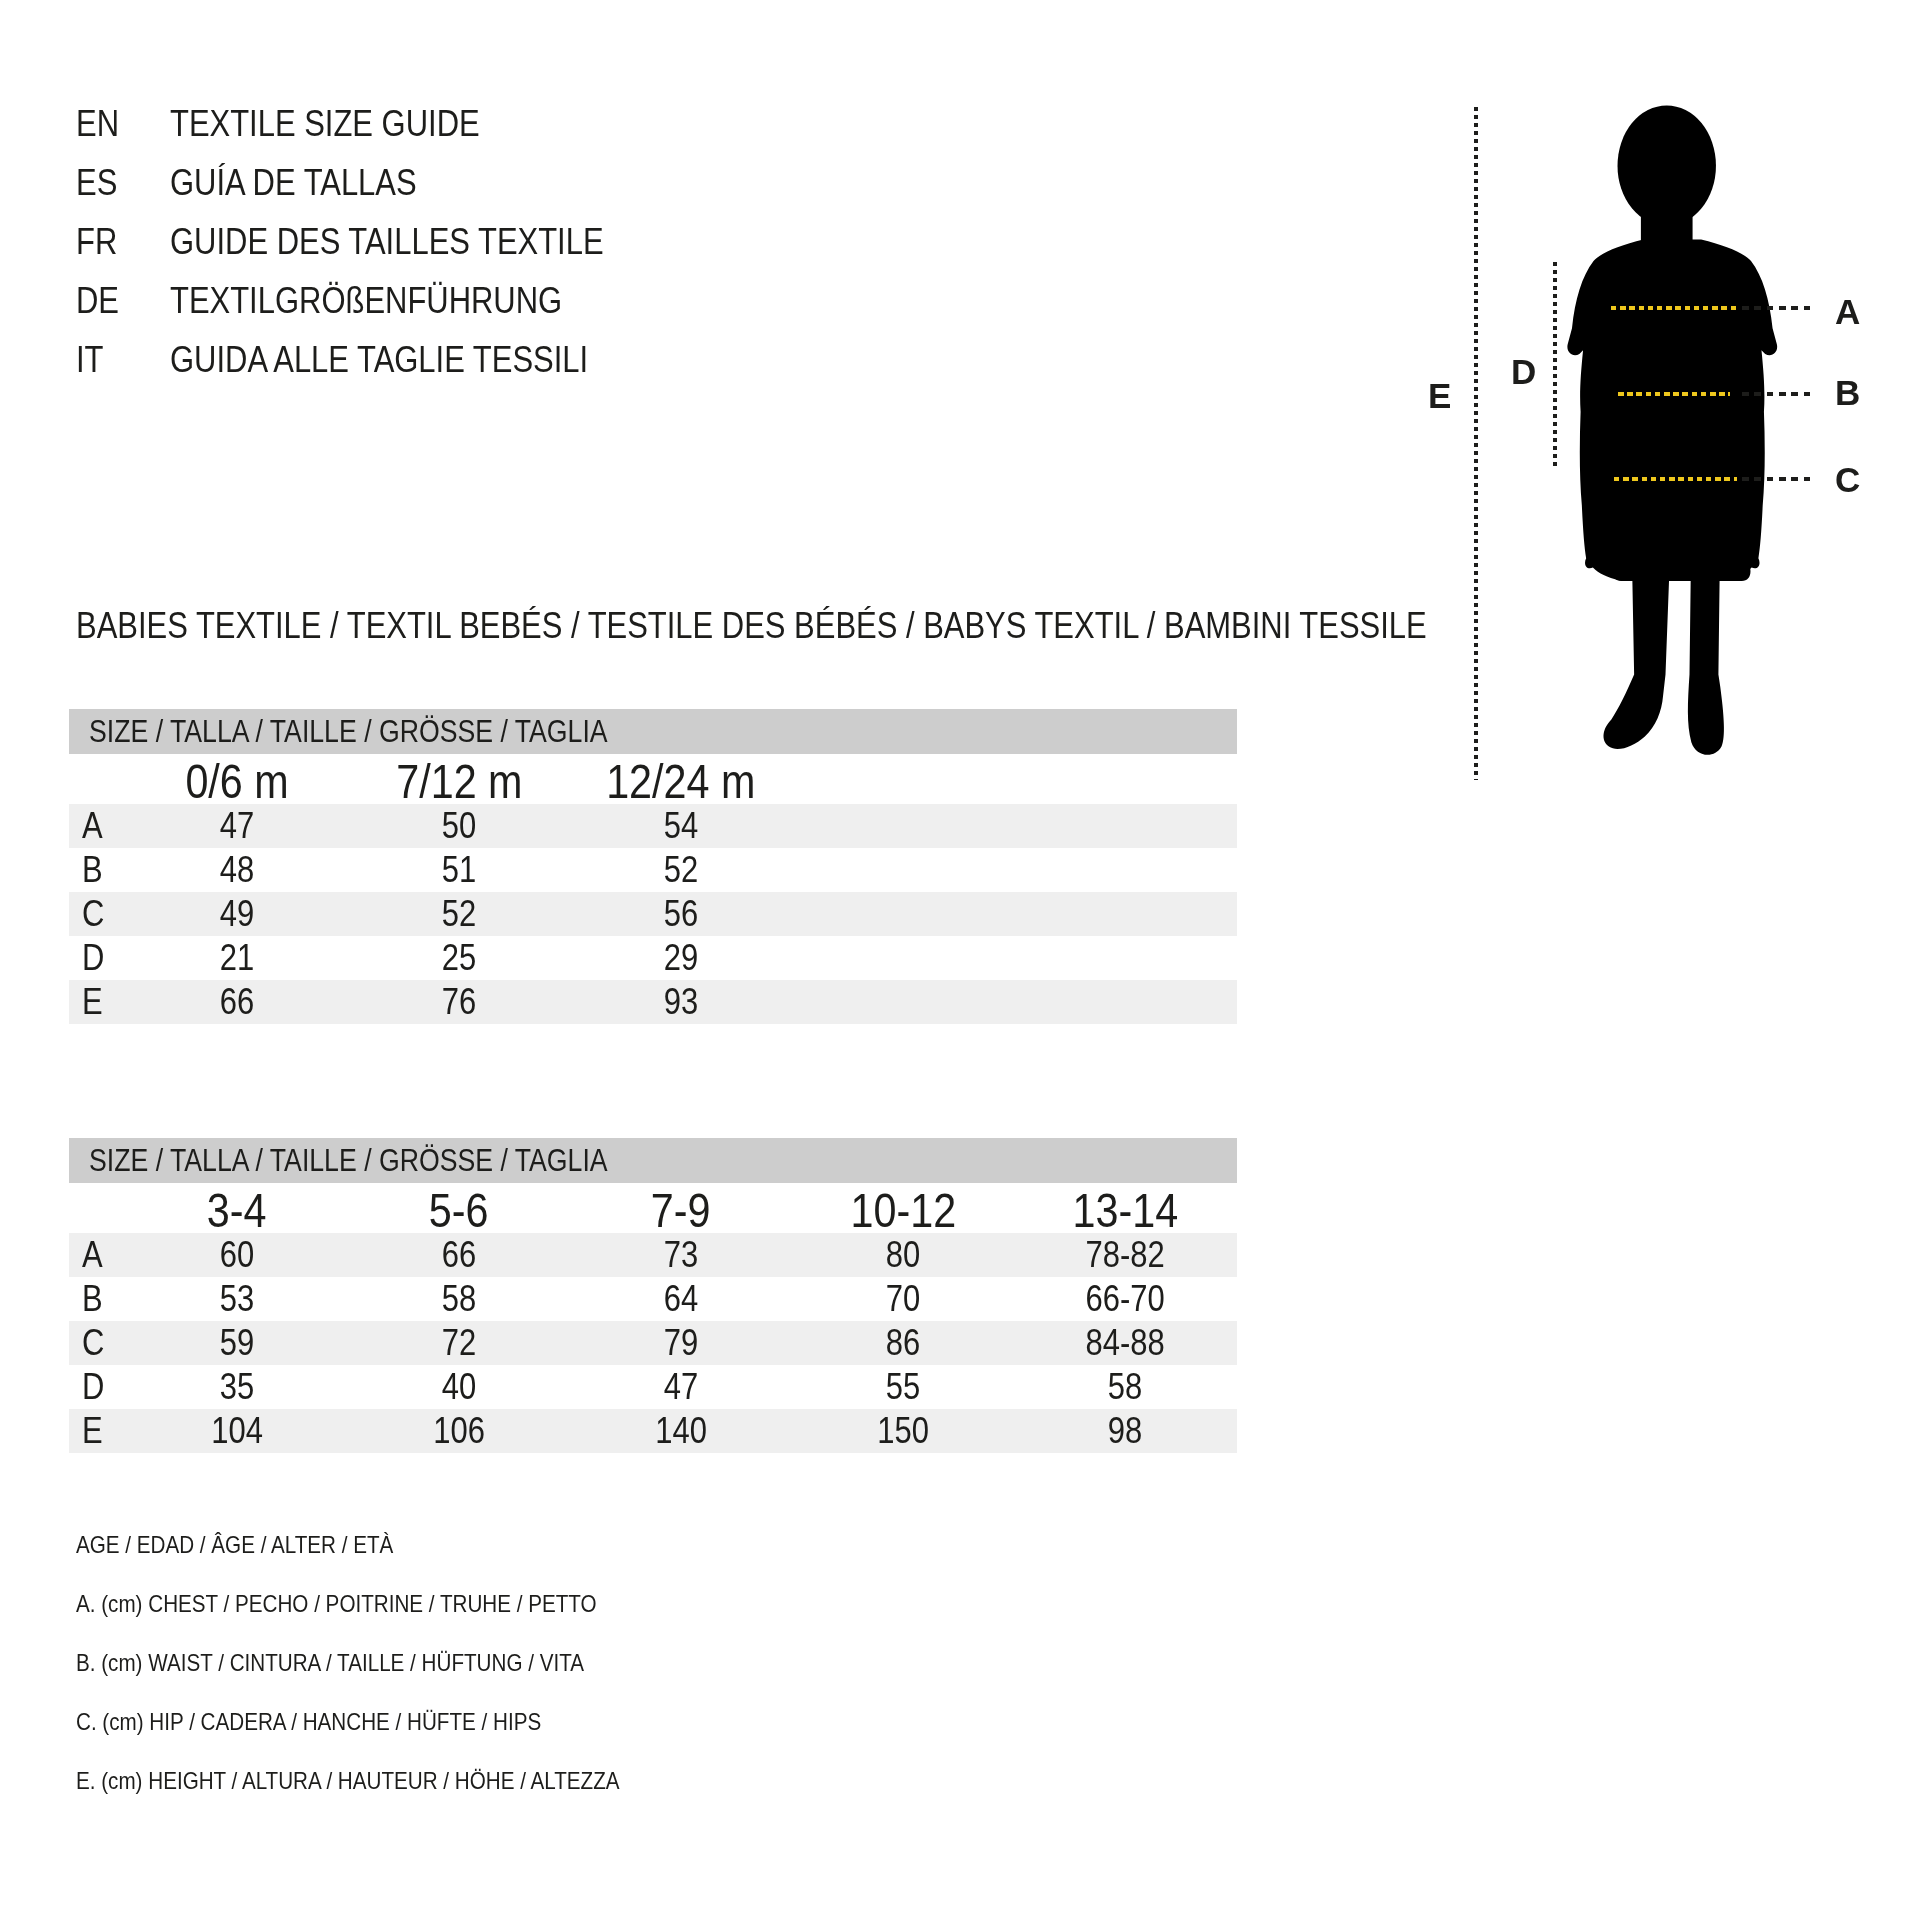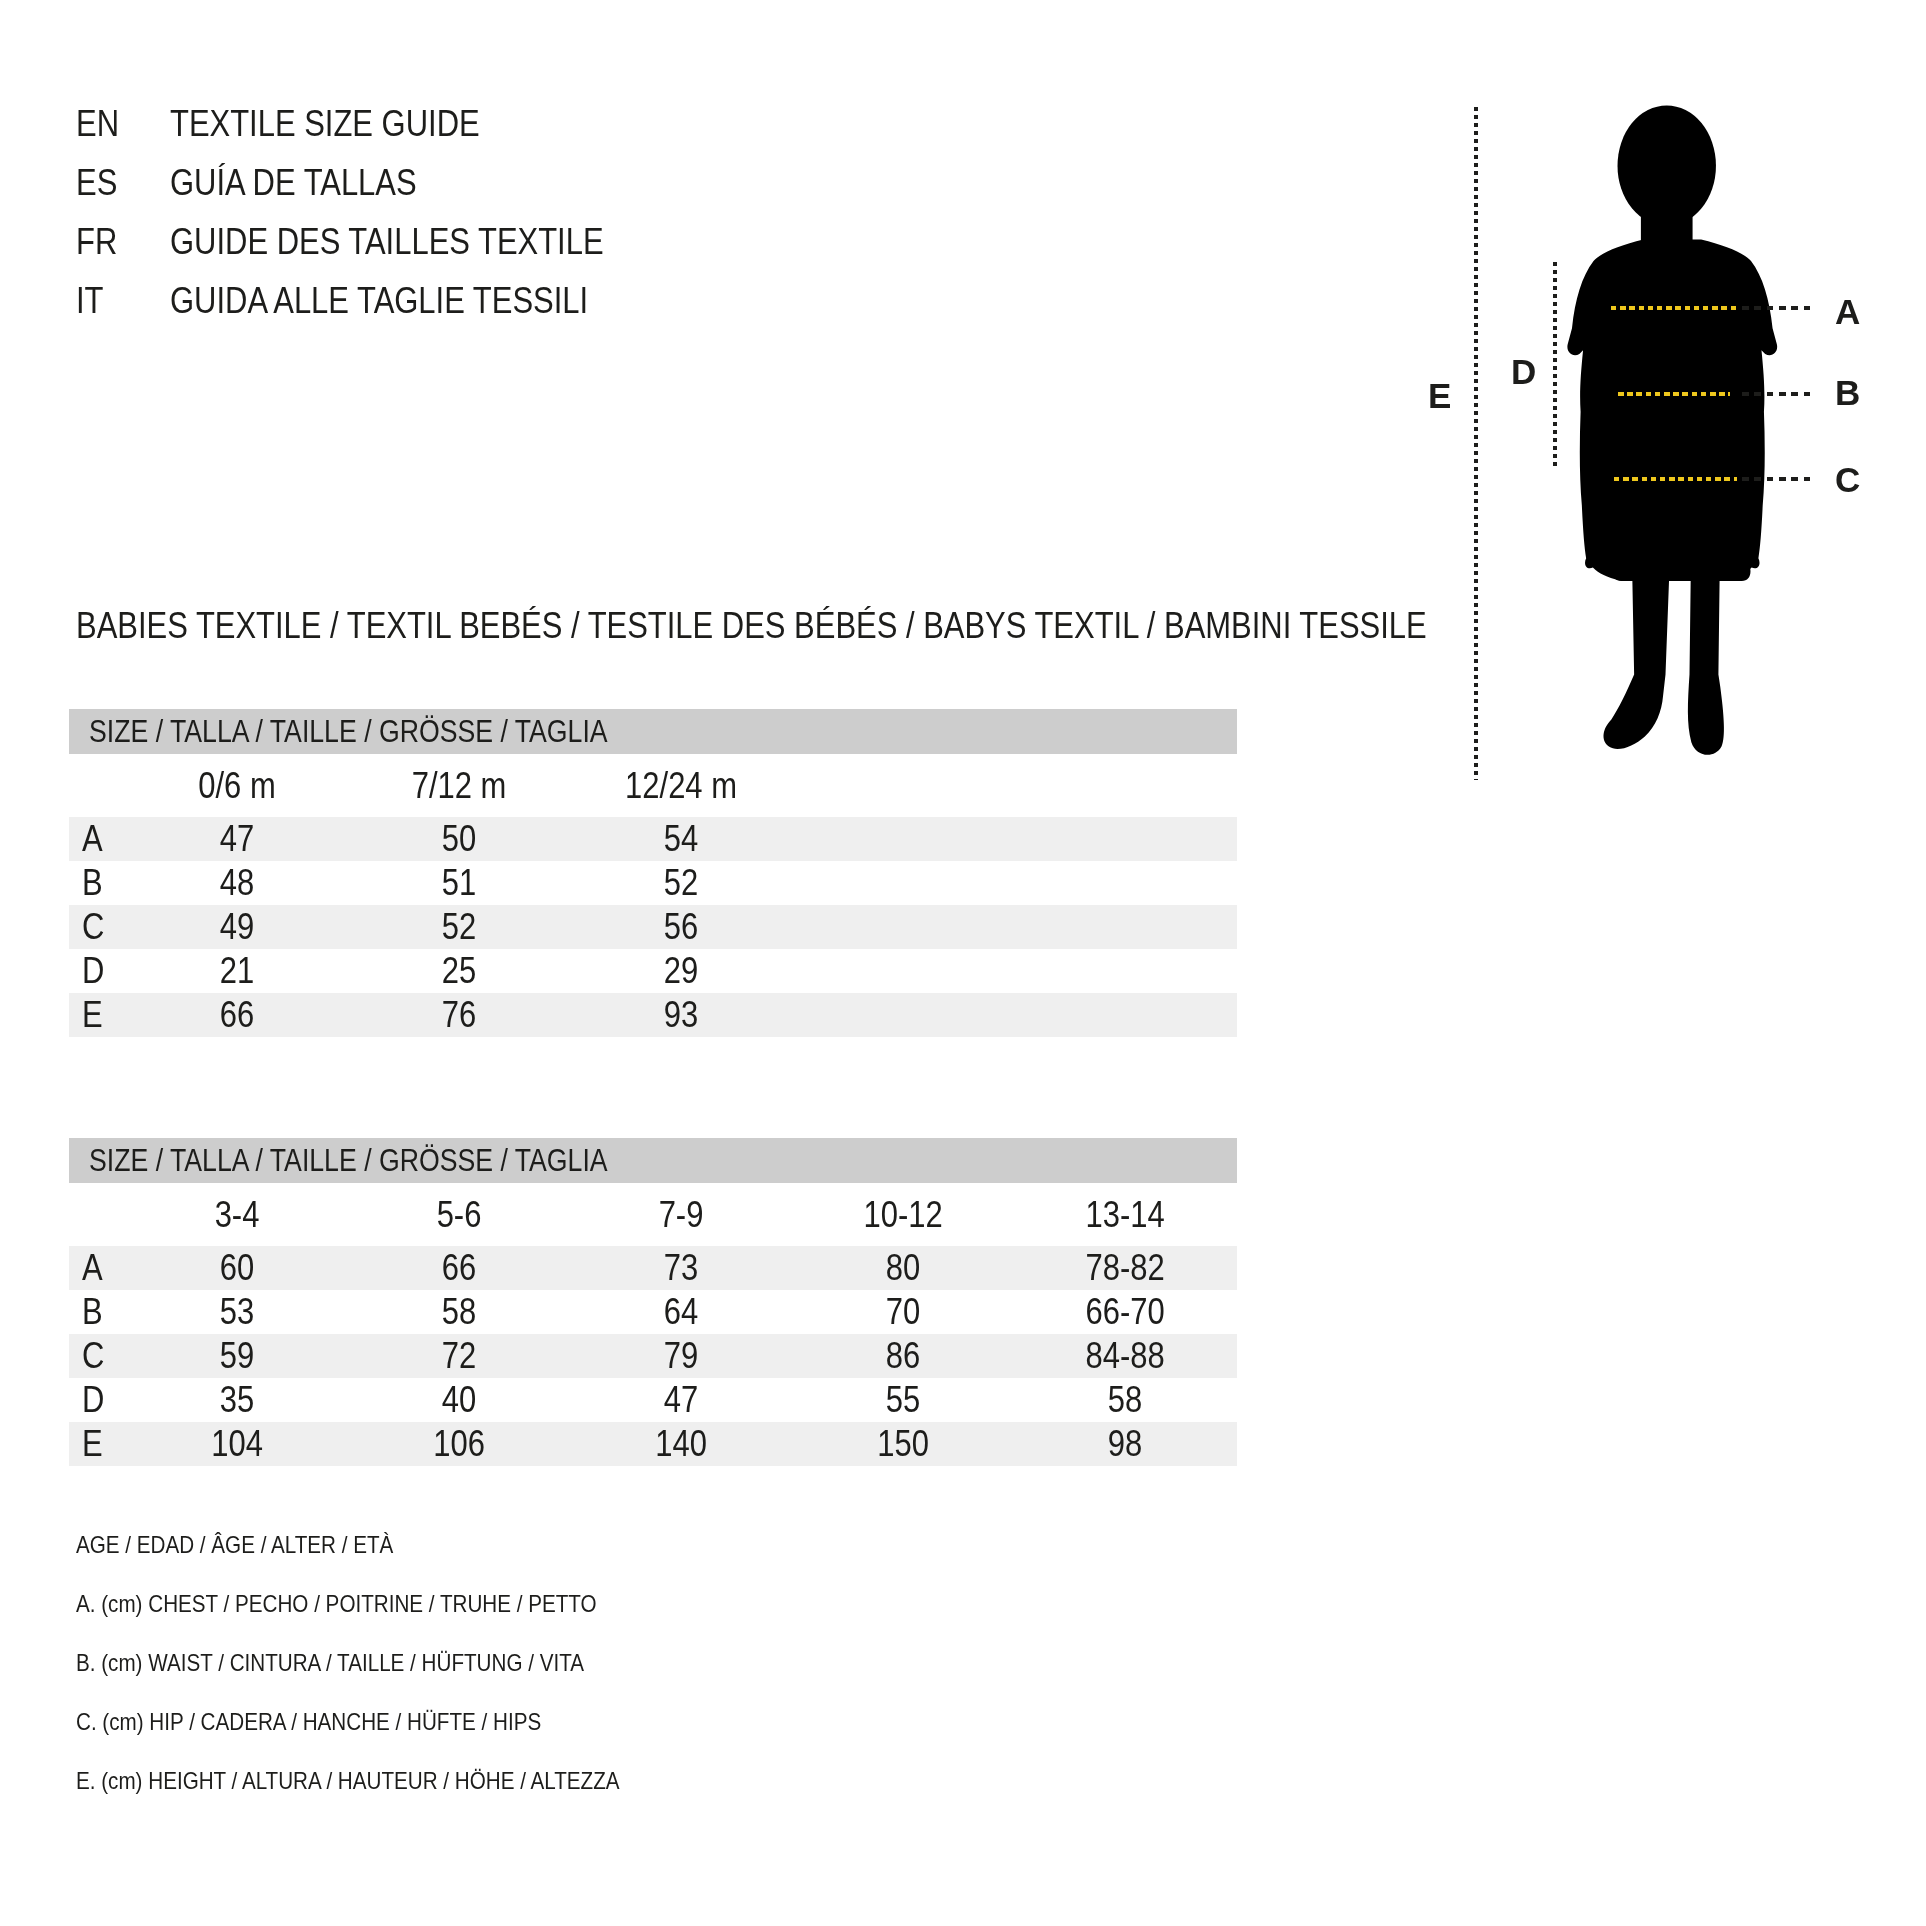--- a/index.html
+++ b/index.html
@@ -21,21 +21,21 @@
   #children-heading{top:1066px;}
 
   
   .sizetable{position:absolute;left:69px;width:1168px;}
   #babies-table{top:709px;}
   #children-table{top:1138px;}
   .size-bar{height:45px;background:#cdcdcd;display:flex;align-items:center;padding-left:20px;font-size:31px;}
   .grid{display:grid;align-items:center;}
   .grid.g3{grid-template-columns:57px 222px 222px 222px auto;}
   .grid.g5{grid-template-columns:57px 222px 222px 222px 222px auto;}
-  .colhead-row{height:63px;font-size:36px;}
+  .colhead-row{height:50px;font-size:48px;}
   .data-row{height:44px;font-size:36px;}
   .stripe{background:#efefef;}
   .cell{text-align:center;}
   .cell.letter{text-align:left;padding-left:13px;}
 
   
   .legend{position:absolute;left:76px;top:1515px;}
   .legend-line{height:59px;display:flex;align-items:center;font-size:24px;}
 
   
@@ -69,20 +69,24 @@
       <span class="lang-code"><span class="cx">EN</span></span>
       <span class="cx">TEXTILE SIZE GUIDE</span>
     </div>
     <div class="lang-row">
       <span class="lang-code"><span class="cx">ES</span></span>
       <span class="cx">GUÍA DE TALLAS</span>
     </div>
     <div class="lang-row">
       <span class="lang-code"><span class="cx">FR</span></span>
       <span class="cx">GUIDE DES TAILLES TEXTILE</span>
+    </div>
+    <div class="lang-row">
+      <span class="lang-code"><span class="cx">DE</span></span>
+      <span class="cx">TEXTILGRÖßENFÜHRUNG</span>
     </div>
     <div class="lang-row">
       <span class="lang-code"><span class="cx">IT</span></span>
       <span class="cx">GUIDA ALLE TAGLIE TESSILI</span>
     </div>
   </section>
 
   <div class="vdots" id="e-line"></div>
   <div class="vdots" id="d-line"></div>
   <span class="flabel" id="label-e">E</span>

